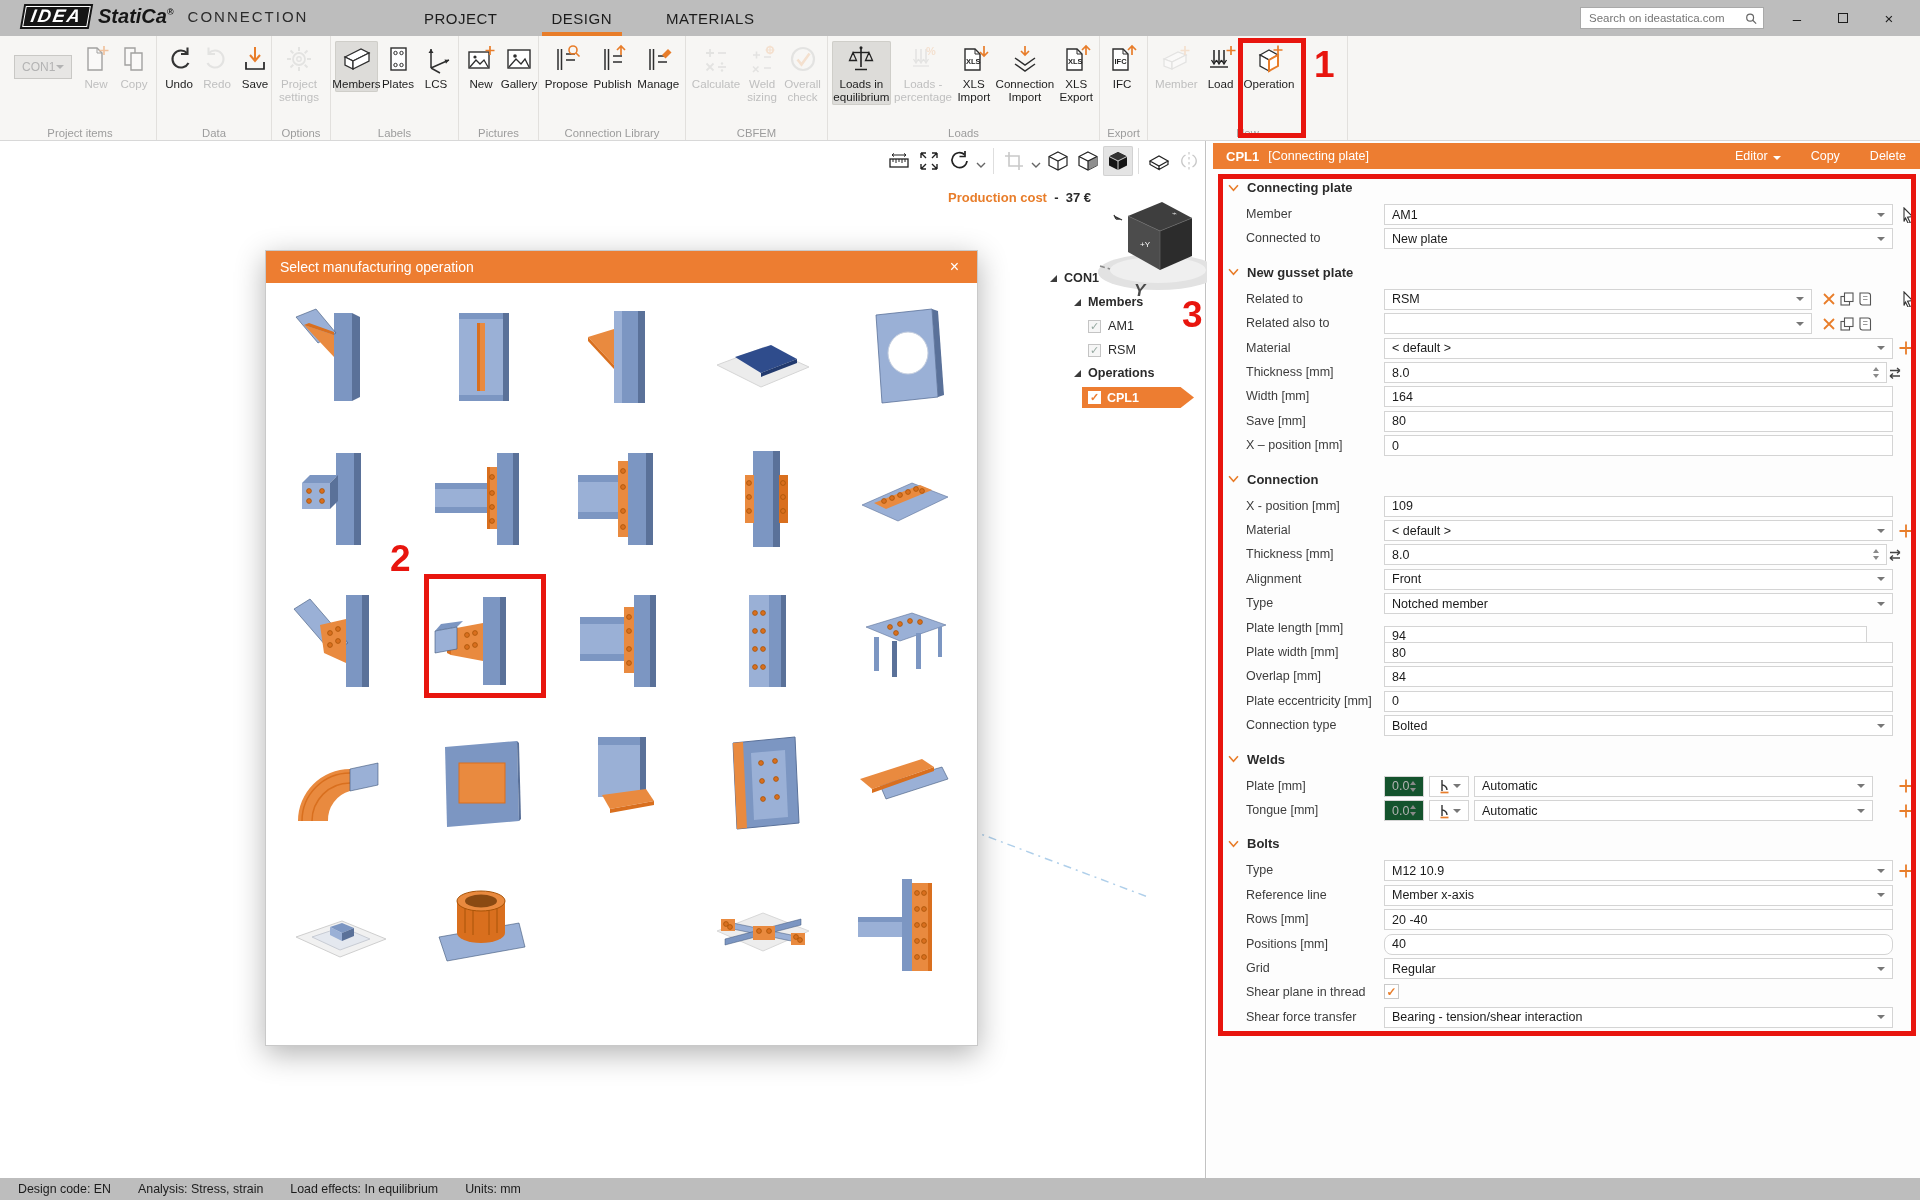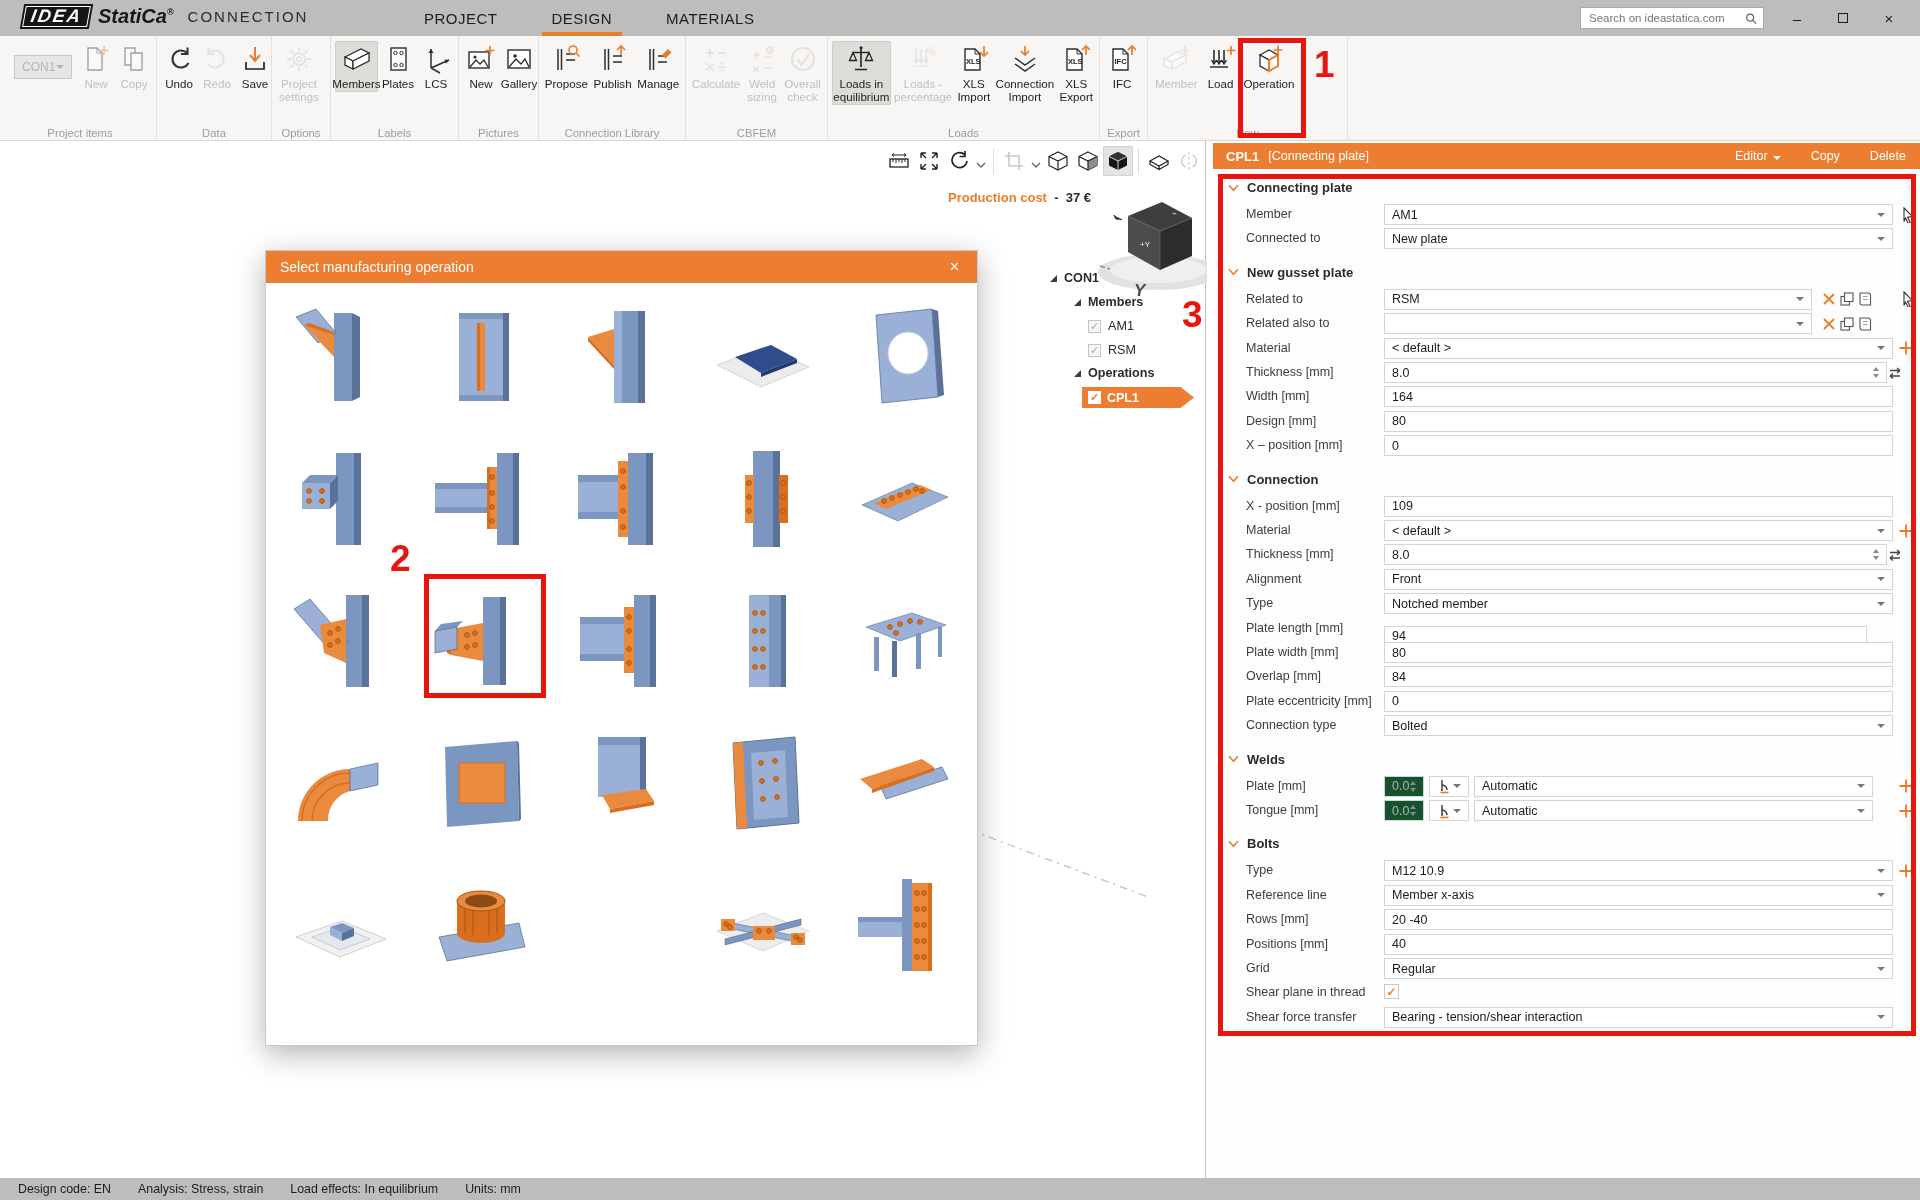--- a/index.html
+++ b/index.html
@@ -988,21 +988,21 @@
         </div>
         <div class="ticon" style="left: 679px; top: 223px;">
           <svg viewBox="0 0 16 16" xmlns="http://www.w3.org/2000/svg">
             <path d="M3,5.5h10M13,5.5l-3,-2.6M13,5.5l-3,2.6M13,11H3M3,11l3,-2.6M3,11l3,2.6" fill="none" stroke="#444" stroke-width="1.3"></path>
           </svg>
         </div>
         <div class="plab" style="top: 248.4px;">Width [mm]</div>
         <div class="fld" style="left: 177px; top: 245.4px; width: 509px;">
           <span>164</span>
         </div>
-        <div class="plab" style="top: 272.8px;">Design [mm]</div>
+        <div class="plab" style="top: 272.8px;">Save [mm]</div>
         <div class="fld" style="left: 177px; top: 269.8px; width: 509px;">
           <span>80</span>
         </div>
         <div class="plab" style="top: 297.2px; text-align: center;">X – position [mm]</div>
         <div class="fld" style="left: 177px; top: 294.2px; width: 509px;">
           <span>0</span>
         </div>
         <div class="sect" style="top: 330.6px;">
           <svg viewBox="0 0 12 9">
             <path d="M1,1.5l5,5.5 5,-5.5" fill="none" stroke="#E87D2A" stroke-width="1.8"></path>
@@ -1142,21 +1142,21 @@
         <div class="plab" style="top: 746.8px;">Reference line</div>
         <div class="fld" style="left: 177px; top: 743.8px; width: 509px;">
           <span>Member x-axis</span>
           <span class="chev"></span>
         </div>
         <div class="plab" style="top: 771.2px;">Rows [mm]</div>
         <div class="fld" style="left: 177px; top: 768.2px; width: 509px;">
           <span>20 -40</span>
         </div>
         <div class="plab" style="top: 795.6px;">Positions [mm]</div>
-        <div class="fld" style="left: 177px; top: 792.6px; width: 509px;">
+        <div class="fld" style="left: 177px; top: 792.6px; width: 509px; border-radius: 8px;">
           <span>40</span>
         </div>
         <div class="plab" style="top: 820px;">Grid</div>
         <div class="fld" style="left: 177px; top: 817px; width: 509px;">
           <span>Regular</span>
           <span class="chev"></span>
         </div>
         <div class="plab" style="top: 844.4px;">Shear plane in thread</div>
         <div class="pcheck" style="left: 177px; top: 843.4px;">✓</div>
         <div class="plab" style="top: 868.8px;">Shear force transfer</div>

